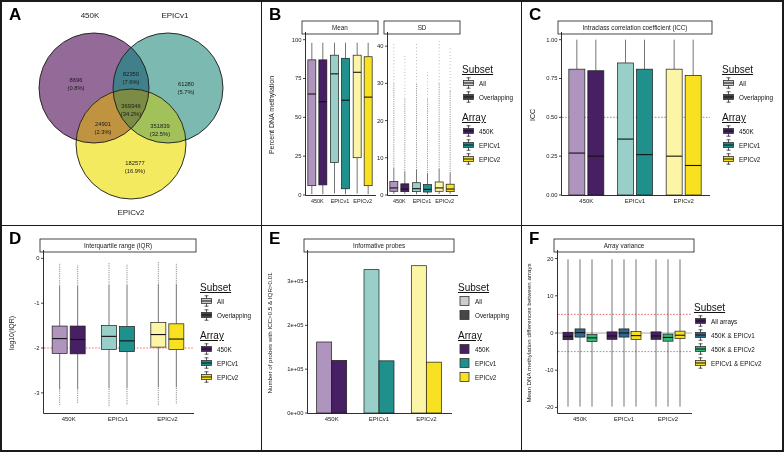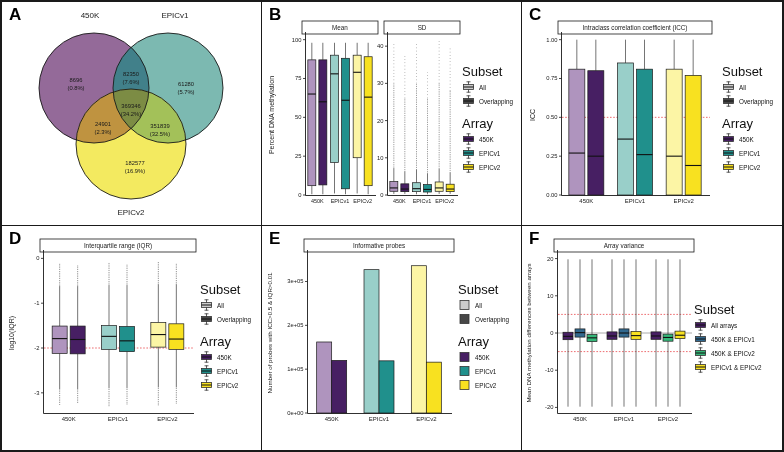--- a/index.html
+++ b/index.html
@@ -9,21 +9,21 @@
         width:780px;height:448px;}
   .panel{position:relative;overflow:hidden;border-right:1px solid #1a1a1a;border-bottom:1px solid #1a1a1a;box-sizing:border-box;background:#fff;}
   .panel:nth-child(3n){border-right:none;}
   .panel:nth-child(n+4){border-bottom:none;}
   .panel-letter{position:absolute;top:3px;left:7px;font-size:17px;font-weight:bold;color:#000;z-index:5;}
   .chart{position:absolute;left:0;top:0;width:260px;height:224px;}
   .legend{position:absolute;display:flex;flex-direction:column;gap:9px;z-index:4;}
   .legend-B{left:200px;top:62px;} .legend-C{left:200px;top:62px;}
   .legend-D{left:198px;top:56px;} .legend-E{left:196px;top:56px;}
   .legend-F{left:172px;top:76px;}
-  .legend-title{font-size:13px;color:#111;margin-bottom:1px;}
+  .legend-title{font-size:10px;color:#111;margin-bottom:1px;text-decoration:underline;}
   .legend-item{display:flex;align-items:center;gap:4px;margin-top:2px;}
   .legend-label{font-size:6.3px;color:#111;white-space:nowrap;}
 </style>
 </head>
 <body>
 
 <div class="figure">
   <div class="grid">
 
     <section class="panel">

